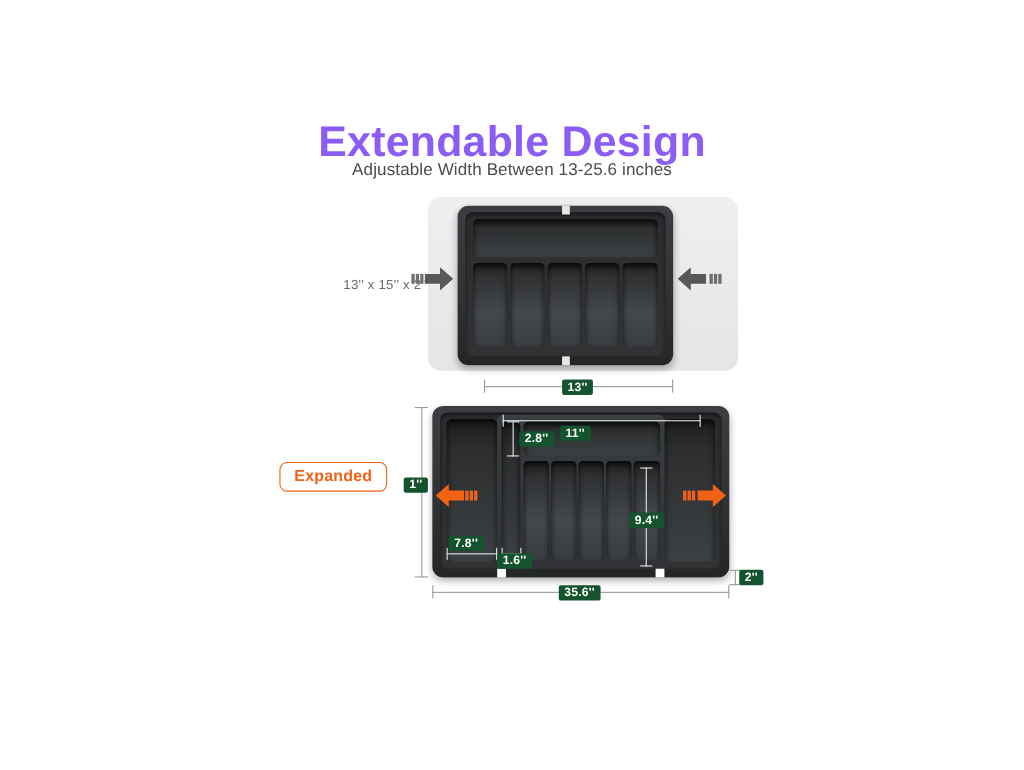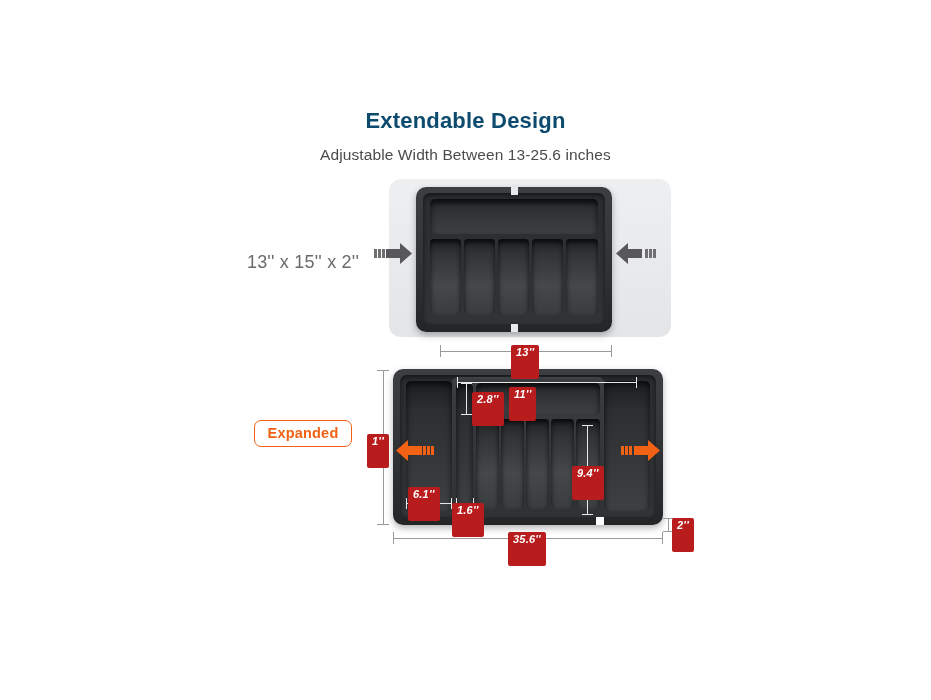--- a/index.html
+++ b/index.html
@@ -9,42 +9,42 @@
     font-family:"Liberation Sans", sans-serif;
     overflow:hidden;
     position:relative;
   }
   .canvas{position:absolute;inset:0;}
 
   
   .title{
     position:absolute;left:0;right:0;top:108px;
     text-align:center;
-    font-size:22px;font-weight:bold;
-    color:#0c4a6e;letter-spacing:.2px;
+    font-size:39px;font-weight:bold;
+    color:#8b5cf6;letter-spacing:.2px;
   }
   .subtitle{
     position:absolute;left:0;right:0;top:146px;
     text-align:center;
     font-size:15.5px;color:#4b4b4d;letter-spacing:.1px;
   }
 
   
   .label-block{position:absolute;text-align:center;width:170px;}
   .pill{
     display:inline-block;
     padding:4px 13px 5px;
     border-radius:7px;
     font-size:14.5px;
     letter-spacing:.2px;
     white-space:nowrap;
   }
   .pill.gray{border:1.4px solid #8d8d8f;color:#5c5c5e;}
   .pill.orange{border:1.4px solid #F16214;color:#F16214;font-weight:bold;}
-  .dims{margin-top:7px;font-size:18px;letter-spacing:.2px;}
+  .dims{margin-top:7px;font-size:12px;letter-spacing:.2px;text-align:right;}
   .dims.gray{color:#6a6a6c;}
   .dims.orange{color:#F16214;}
 
   #label-unexpanded{left:218px;top:245px;}
   #label-expanded{left:218px;top:420px;}
 
   
   .tray-shell{
     position:absolute;
     background:linear-gradient(180deg,#3c3e41 0%,#303234 55%,#232527 100%);
@@ -66,29 +66,28 @@
   .slot-wide{
     position:absolute;
     background:linear-gradient(180deg,#1b1d1f 0%,#2c2e30 22%,#3e4143 100%);
     border-radius:5px;
     box-shadow:inset 0 3px 6px rgba(0,0,0,.75);
   }
 
   
   .badge{
     position:absolute;
-    background:#b91c1c;color:#ffffff;
+    background:#14532d;color:#ffffff;
     font-size:11px;font-weight:bold;
-    padding:2px 5px 21px;
+    padding:2px 5px 1px;
     border-radius:2px;
     white-space:nowrap;
     line-height:1;
     letter-spacing:.2px;
     z-index:40;
-    font-style:italic;
   }
   .mline-h{position:absolute;height:1px;background:#e9e9e9;z-index:30;}
   .mline-h.dark{background:#9a9a9a;}
   .mline-v{position:absolute;width:1px;background:#e9e9e9;z-index:30;}
   .mline-v.dark{background:#9a9a9a;}
   .tick-v{position:absolute;width:1px;background:#e9e9e9;z-index:30;}
   .tick-v.dark{background:#9a9a9a;}
   .tick-h{position:absolute;height:1px;background:#e9e9e9;z-index:30;}
   .tick-h.dark{background:#9a9a9a;}
 
@@ -223,21 +222,21 @@
   <div class="badge" style="left:472px;top:392px;">2.8''</div>
 
   <div class="mline-v" style="left:587px;top:425px;height:90px;"></div>
   <div class="tick-h" style="left:582px;top:425px;width:11px;"></div>
   <div class="tick-h" style="left:582px;top:514px;width:11px;"></div>
   <div class="badge" style="left:572px;top:466px;">9.4''</div>
 
   <div class="mline-h" style="left:406px;top:503px;width:46px;"></div>
   <div class="tick-v" style="left:406px;top:498px;height:11px;"></div>
   <div class="tick-v" style="left:451px;top:498px;height:11px;"></div>
-  <div class="badge" style="left:408px;top:487px;">6.1''</div>
+  <div class="badge" style="left:408px;top:487px;">7.8''</div>
 
   <div class="mline-h" style="left:456px;top:503px;width:18px;"></div>
   <div class="tick-v" style="left:456px;top:498px;height:11px;"></div>
   <div class="tick-v" style="left:473px;top:498px;height:11px;"></div>
   <div class="badge" style="left:452px;top:487px;margin-top:16px;">1.6''</div>
 
   <div class="mline-v dark" style="left:668px;top:518px;height:14px;"></div>
   <div class="tick-h dark" style="left:663px;top:518px;width:11px;"></div>
   <div class="tick-h dark" style="left:663px;top:531px;width:11px;"></div>
   <div class="badge" style="left:672px;top:518px;">2''</div>

